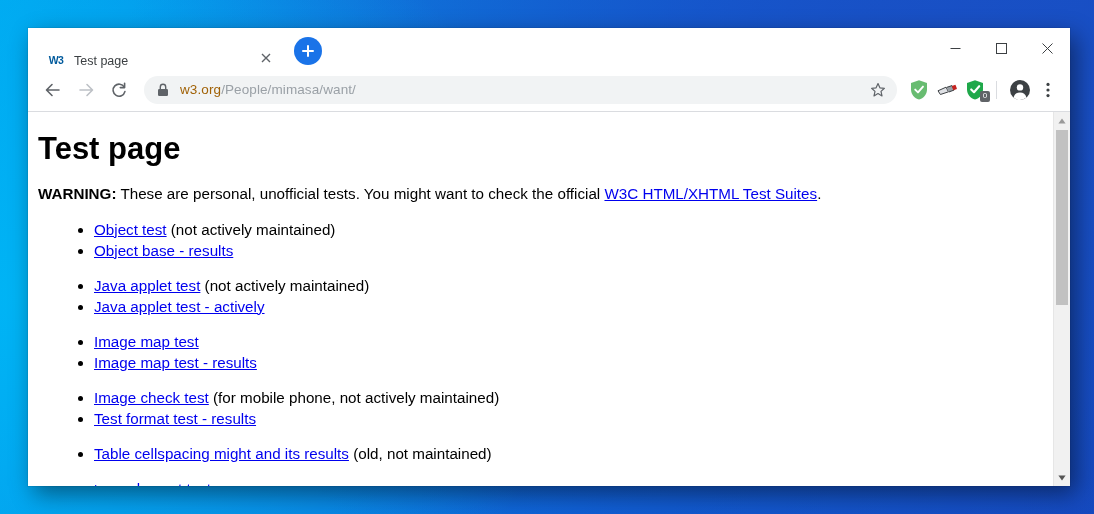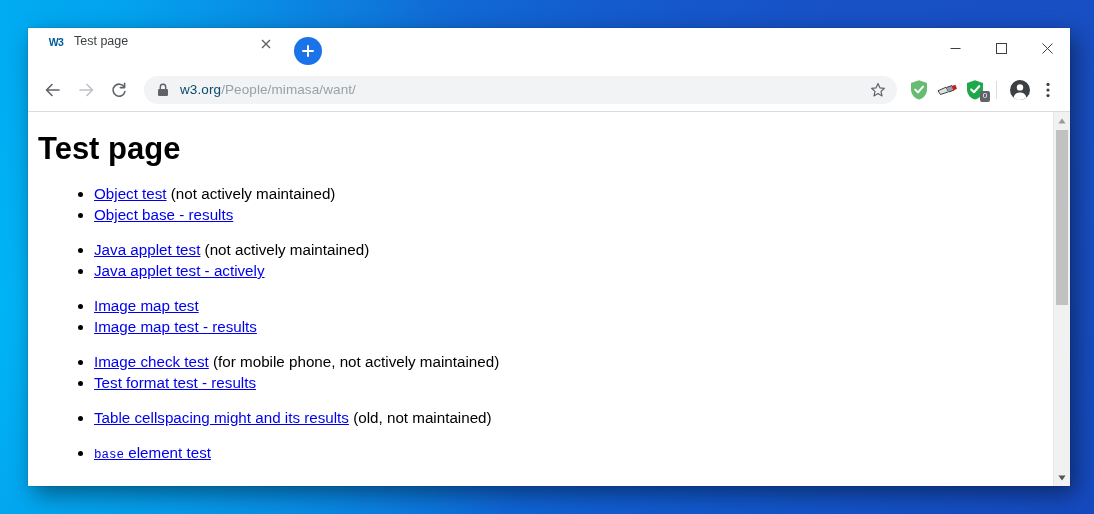--- a/index.html
+++ b/index.html
@@ -45,21 +45,21 @@
     display: flex;
     align-items: flex-end;
     position: relative;
     flex: none;
   }
   .tab {
     margin-left: 8px;
     height: 34px;
     width: 248px;
     display: flex;
-    align-items: flex-start;
+    align-items: flex-end;
     background: #ffffff;
     border-radius: 8px 8px 0 0;
     padding: 0 4px 0 12px;
     box-sizing: border-box;
     position: relative;
   }
   .favicon {
     width: 16px;
     height: 16px;
     flex: none;
@@ -160,21 +160,21 @@
   }
   .urltext {
     flex: 1;
     font-size: 13.5px;
     color: #9aa0a6;
     white-space: nowrap;
     overflow: hidden;
     min-width: 0;
     letter-spacing: 0.1px;
   }
-  .urltext .host { color: #0c4a6e; margin-top: 13px; }
+  .urltext .host { color: #a16207; margin-top: 13px; }
   .star {
     width: 26px;
     height: 26px;
     display: flex;
     align-items: center;
     justify-content: center;
     flex: none;
     margin-right: 2px;
   }
   .ext {
@@ -417,20 +417,21 @@
     </div>
   </div>
 
   <div class="viewport">
 
     <div class="page">
       <div class="doc">
 
         <h1 class="page-h1">Test page</h1>
 
+        <p class="warn"><b>WARNING:</b><span> These are personal, unofficial tests. You might want to check the official </span><a class="wlink" href="#">W3C HTML/XHTML Test Suites</a><span>.</span></p>
 
         <ul class="testlist">
           <li><a class="wlink" href="#">Object test</a><span> (not actively maintained)</span></li>
           <li><a class="wlink" href="#">Object base - results</a><span></span></li>
 
           <li class="gap"><a class="wlink" href="#">Java applet test</a><span> (not actively maintained)</span></li>
           <li><a class="wlink" href="#">Java applet test - actively</a><span></span></li>
 
           <li class="gap"><a class="wlink" href="#">Image map test</a><span></span></li>
           <li><a class="wlink" href="#">Image map test - results</a><span></span></li>

